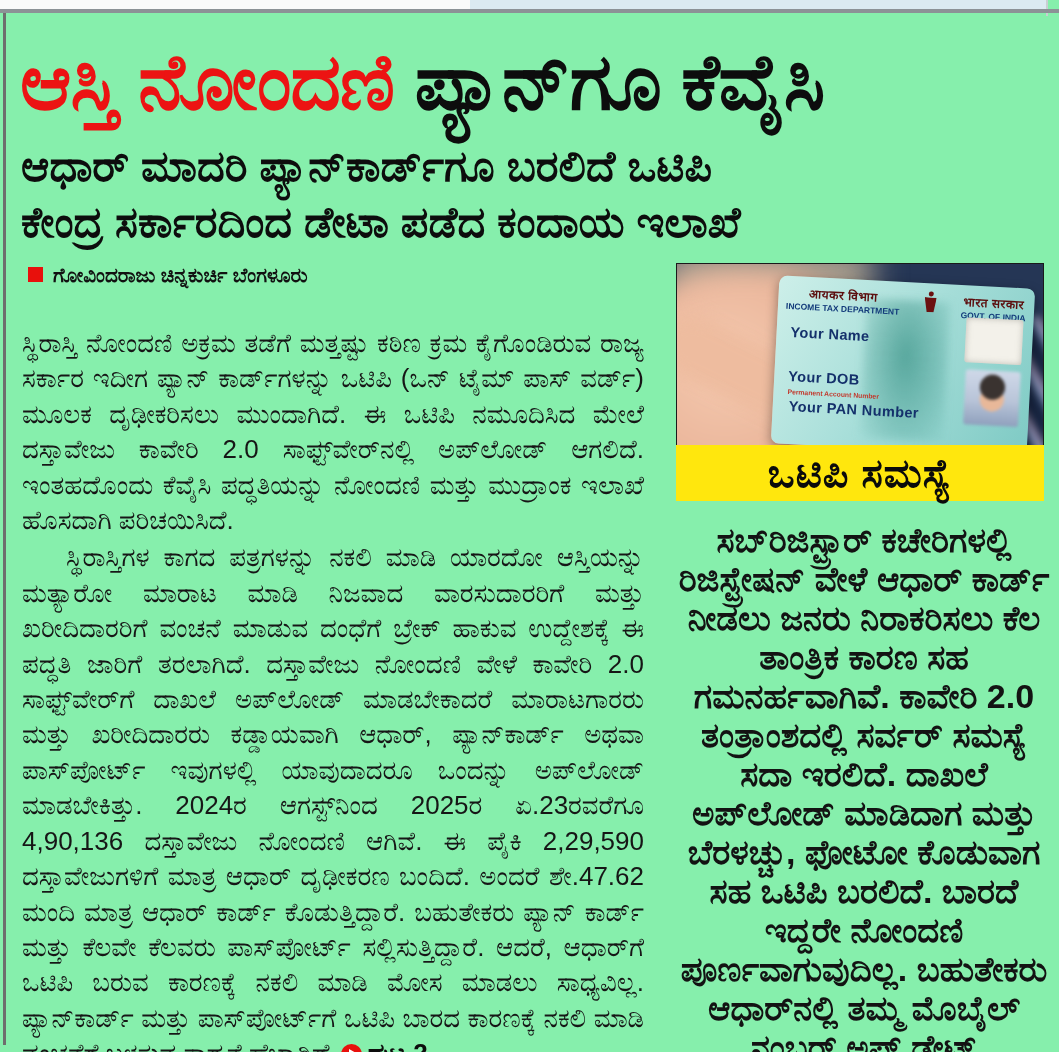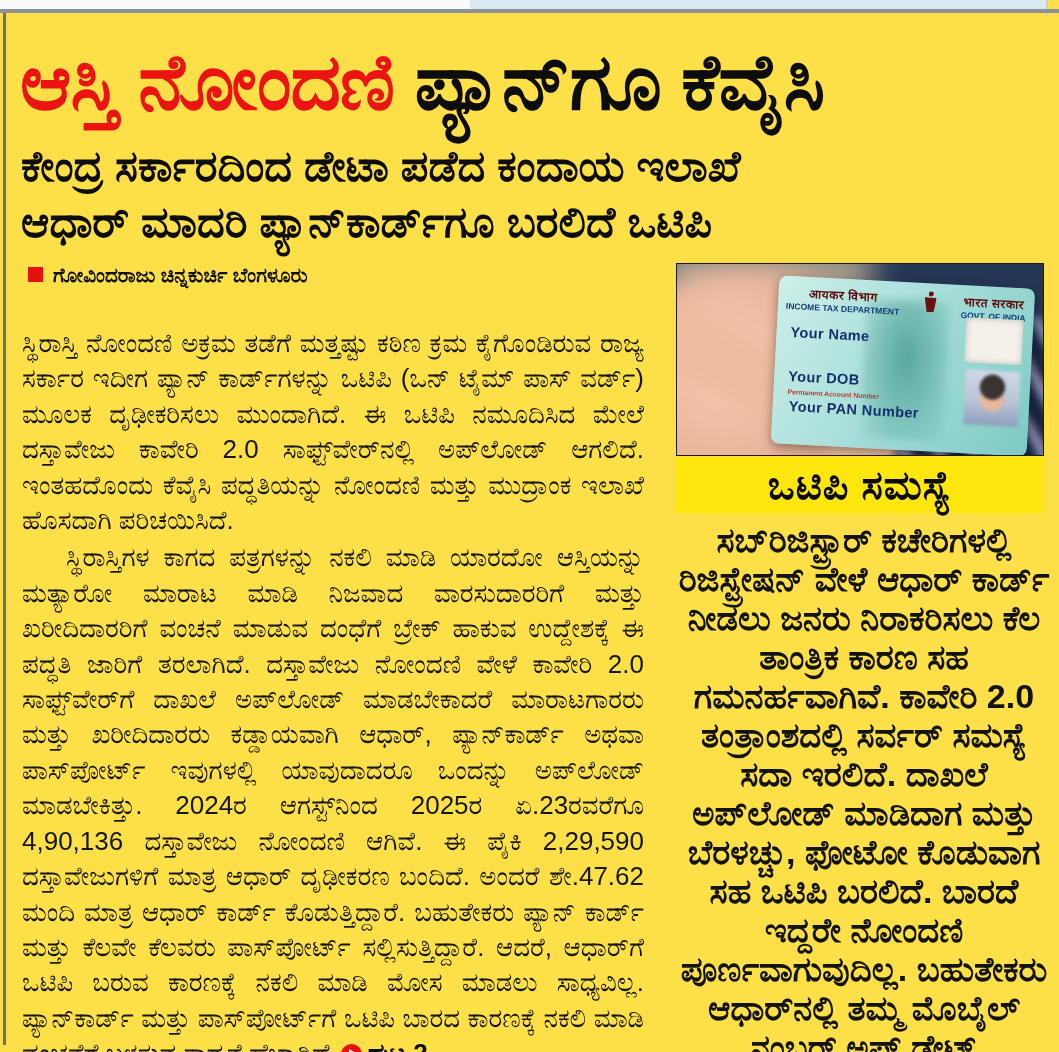--- a/index.html
+++ b/index.html
@@ -1,19 +1,19 @@
 <!DOCTYPE html>
 <html><head>
 <meta charset="utf-8">
 <style>
   * { margin:0; padding:0; box-sizing:border-box; }
   html,body { background:#ffffff; }
   body { font-family:"Liberation Sans", sans-serif; }
   .page {
-    position:relative; width:1059px; height:1052px; background:#fde047;
+    position:relative; width:1059px; height:1052px; background:#86efac;
     overflow:hidden; color:#101010;
   }
   
   .strip-left  { position:absolute; left:0; top:0; width:470px; height:9px; background:#fafafa; }
   .strip-right { position:absolute; left:470px; top:0; width:576px; height:9px; background:#dbeaf1; }
   .edge-right  { position:absolute; left:1046px; top:0; width:2px; height:16px; background:#c9ced2; }
   .top-rule    { position:absolute; left:0; top:9px; width:1059px; height:4px; background:#8c9296; }
   .left-rule   { position:absolute; left:3px; top:13px; width:3px; height:1032px; background:#6e6e6e; }
 
   
@@ -110,21 +110,21 @@
     position:absolute; right:10px; top:84px; width:55px; height:55px; border-radius:3px;
     background:
       radial-gradient(circle at 50% 30%, #3a3330 0 26%, transparent 27%),
       radial-gradient(circle at 50% 52%, #e8b899 0 30%, transparent 31%),
       linear-gradient(180deg,#cfd8e8 0%,#b8c4d8 55%,#8fa0bd 100%);
     filter:blur(1.5px);
   }
 
   
   .caption {
-    position:absolute; left:676px; top:457px; width:368px; height:56px;
+    position:absolute; left:676px; top:445px; width:368px; height:56px;
     background:#ffe70d; color:#0b0b0b;
     font-size:40px; font-weight:800; text-align:center; line-height:57px;
     letter-spacing:1px;
   }
 
   
   .col-right {
     position:absolute; left:678px; top:521px; width:372px;
     font-size:34px; font-weight:700; line-height:39px; color:#131313;
     text-align:center;
@@ -139,22 +139,22 @@
   <div class="strip-right"></div>
   <div class="edge-right"></div>
   <div class="top-rule"></div>
   <div class="left-rule"></div>
 
   <div class="headline">
     <span class="red">ಆಸ್ತಿ ನೋಂದಣಿ</span><span class="black"> ಪ್ಯಾನ್‌ಗೂ ಕೆವೈಸಿ</span>
   </div>
 
   <div class="subheads">
+    <div>ಆಧಾರ್ ಮಾದರಿ ಪ್ಯಾನ್‌ಕಾರ್ಡ್‌ಗೂ ಬರಲಿದೆ ಒಟಿಪಿ</div>
     <div>ಕೇಂದ್ರ ಸರ್ಕಾರದಿಂದ ಡೇಟಾ ಪಡೆದ ಕಂದಾಯ ಇಲಾಖೆ</div>
-    <div>ಆಧಾರ್ ಮಾದರಿ ಪ್ಯಾನ್‌ಕಾರ್ಡ್‌ಗೂ ಬರಲಿದೆ ಒಟಿಪಿ</div>
   </div>
 
   <div class="byline">
     <span class="byline-bullet"></span><span>ಗೋವಿಂದರಾಜು ಚಿನ್ನಕುರ್ಚಿ</span>
     <span class="loc">ಬೆಂಗಳೂರು</span>
   </div>
 
   <div class="col-left">
     <div class="p1">ಸ್ಥಿರಾಸ್ತಿ ನೋಂದಣಿ ಅಕ್ರಮ ತಡೆಗೆ ಮತ್ತಷ್ಟು ಕಠಿಣ ಕ್ರಮ ಕೈಗೊಂಡಿರುವ ರಾಜ್ಯ ಸರ್ಕಾರ ಇದೀಗ ಪ್ಯಾನ್ ಕಾರ್ಡ್‌ಗಳನ್ನು ಒಟಿಪಿ (ಒನ್ ಟೈಮ್ ಪಾಸ್ ವರ್ಡ್) ಮೂಲಕ ದೃಢೀಕರಿಸಲು ಮುಂದಾಗಿದೆ. ಈ ಒಟಿಪಿ ನಮೂದಿಸಿದ ಮೇಲೆ ದಸ್ತಾವೇಜು ಕಾವೇರಿ 2.0 ಸಾಫ್ಟ್‌ವೇರ್‌ನಲ್ಲಿ ಅಪ್‌ಲೋಡ್ ಆಗಲಿದೆ. ಇಂತಹದೊಂದು ಕೆವೈಸಿ ಪದ್ಧತಿಯನ್ನು ನೋಂದಣಿ ಮತ್ತು ಮುದ್ರಾಂಕ ಇಲಾಖೆ ಹೊಸದಾಗಿ ಪರಿಚಯಿಸಿದೆ.</div>
     <div class="p2"><span>ಸ್ಥಿರಾಸ್ತಿಗಳ ಕಾಗದ ಪತ್ರಗಳನ್ನು ನಕಲಿ ಮಾಡಿ ಯಾರದೋ ಆಸ್ತಿಯನ್ನು ಮತ್ಯಾರೋ ಮಾರಾಟ ಮಾಡಿ ನಿಜವಾದ ವಾರಸುದಾರರಿಗೆ ಮತ್ತು ಖರೀದಿದಾರರಿಗೆ ವಂಚನೆ ಮಾಡುವ ದಂಧೆಗೆ ಬ್ರೇಕ್ ಹಾಕುವ ಉದ್ದೇಶಕ್ಕೆ ಈ ಪದ್ಧತಿ ಜಾರಿಗೆ ತರಲಾಗಿದೆ. ದಸ್ತಾವೇಜು ನೋಂದಣಿ ವೇಳೆ ಕಾವೇರಿ 2.0 ಸಾಫ್ಟ್‌ವೇರ್‌ಗೆ ದಾಖಲೆ ಅಪ್‌ಲೋಡ್ ಮಾಡಬೇಕಾದರೆ ಮಾರಾಟಗಾರರು ಮತ್ತು ಖರೀದಿದಾರರು ಕಡ್ಡಾಯವಾಗಿ ಆಧಾರ್, ಪ್ಯಾನ್‌ಕಾರ್ಡ್ ಅಥವಾ ಪಾಸ್‌ಪೋರ್ಟ್ ಇವುಗಳಲ್ಲಿ ಯಾವುದಾದರೂ ಒಂದನ್ನು ಅಪ್‌ಲೋಡ್ ಮಾಡಬೇಕಿತ್ತು. 2024ರ ಆಗಸ್ಟ್‌ನಿಂದ 2025ರ ಏ.23ರವರೆಗೂ 4,90,136 ದಸ್ತಾವೇಜು ನೋಂದಣಿ ಆಗಿವೆ. ಈ ಪೈಕಿ 2,29,590 ದಸ್ತಾವೇಜುಗಳಿಗೆ ಮಾತ್ರ ಆಧಾರ್ ದೃಢೀಕರಣ ಬಂದಿದೆ. ಅಂದರೆ ಶೇ.47.62 ಮಂದಿ ಮಾತ್ರ ಆಧಾರ್ ಕಾರ್ಡ್ ಕೊಡುತ್ತಿದ್ದಾರೆ. ಬಹುತೇಕರು ಪ್ಯಾನ್ ಕಾರ್ಡ್ ಮತ್ತು ಕೆಲವೇ ಕೆಲವರು ಪಾಸ್‌ಪೋರ್ಟ್ ಸಲ್ಲಿಸುತ್ತಿದ್ದಾರೆ. ಆದರೆ, ಆಧಾರ್‌ಗೆ ಒಟಿಪಿ ಬರುವ ಕಾರಣಕ್ಕೆ ನಕಲಿ ಮಾಡಿ ಮೋಸ ಮಾಡಲು ಸಾಧ್ಯವಿಲ್ಲ. ಪ್ಯಾನ್‌ಕಾರ್ಡ್ ಮತ್ತು ಪಾಸ್‌ಪೋರ್ಟ್‌ಗೆ ಒಟಿಪಿ ಬಾರದ ಕಾರಣಕ್ಕೆ ನಕಲಿ ಮಾಡಿ ವಂಚನೆಗೆ ಬಳಸುವ ಸಾಧ್ಯತೆ ಹೆಚ್ಚಾಗಿದೆ.</span><span class="pageref"><span class="pageref-icon"></span><span>ಪುಟ 2</span></span></div>

